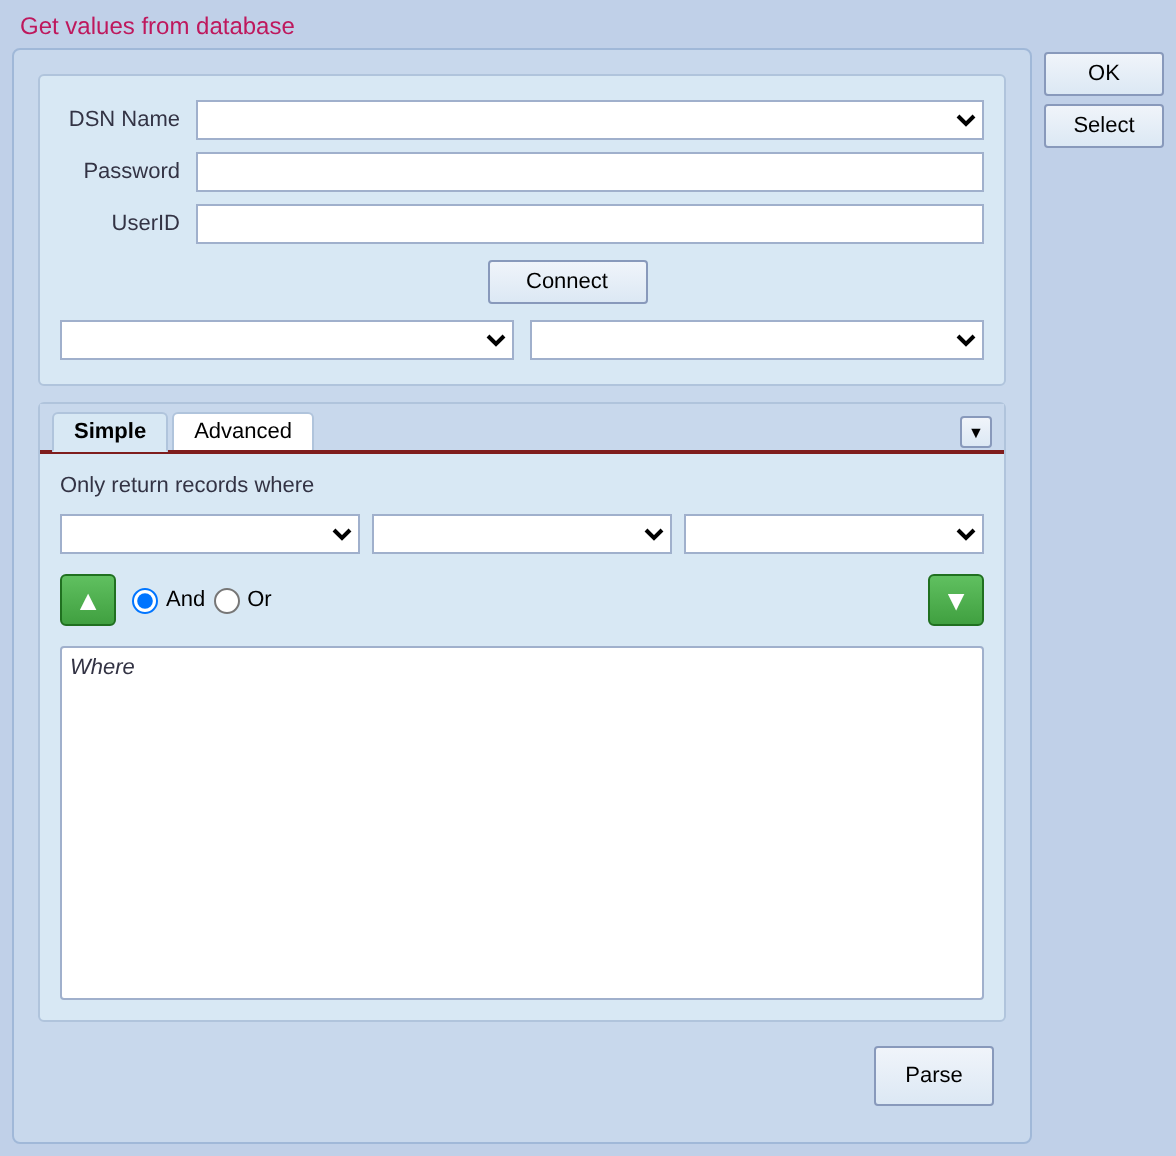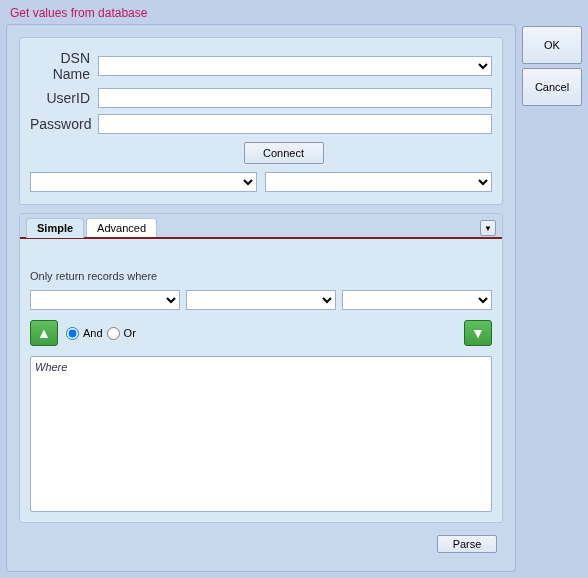--- a/index.html
+++ b/index.html
@@ -37,21 +37,21 @@
       gap: 8px;
     }
     .side-buttons {
       display: flex;
       flex-direction: column;
       gap: 4px;
       padding-top: 2px;
     }
     .side-btn {
       width: 60px;
-      height: 38px;
+      height: 22px;
       background: linear-gradient(to bottom, #f0f4fa, #dce8f4);
       border: 1px solid #8899bb;
       border-radius: 2px;
       cursor: pointer;
       font-size: 11px;
       font-family: Tahoma, Arial, sans-serif;
     }
     .form-section {
       background: #d8e8f4;
       border: 1px solid #b0c4dc;
@@ -63,21 +63,21 @@
     }
     .form-row {
       display: flex;
       align-items: center;
       gap: 8px;
     }
     .form-label {
       width: 60px;
       text-align: right;
       color: #334;
-      font-size: 14px;
+      font-size: 11px;
     }
     .form-input {
       flex: 1;
       height: 20px;
       border: 1px solid #a0b0cc;
       background: #fff;
       padding: 1px 4px;
       font-size: 11px;
       font-family: Tahoma, Arial, sans-serif;
     }
@@ -173,21 +173,20 @@
     .tabs-content {
       padding: 10px;
       flex: 1;
       display: flex;
       flex-direction: column;
       gap: 8px;
     }
     .records-label {
       font-size: 11px;
       color: #334;
-      margin-top: 21px;
     }
     .condition-row {
       display: flex;
       gap: 6px;
       align-items: center;
     }
     .cond-select {
       flex: 1;
       height: 20px;
       border: 1px solid #a0b0cc;
@@ -238,21 +237,21 @@
       color: #334;
       font-style: italic;
     }
     .bottom-bar {
       display: flex;
       justify-content: flex-end;
       padding: 4px 6px 6px 6px;
     }
     .parse-btn {
       width: 60px;
-      height: 18px;
+      height: 30px;
       background: linear-gradient(to bottom, #f0f4fa, #dce8f4);
       border: 1px solid #8899bb;
       border-radius: 2px;
       cursor: pointer;
       font-size: 11px;
       font-family: Tahoma, Arial, sans-serif;
     }
   </style>
 </head>
 <body>
@@ -265,27 +264,27 @@
     <div class="form-section">
 
       <div class="form-row">
         <span class="form-label">DSN Name</span>
         <select class="form-select">
           <option value=""></option>
         </select>
       </div>
 
       <div class="form-row">
+        <span class="form-label">Password</span>
+        <input type="password" class="form-input" style="">
+      </div>
+
+      <div class="form-row">
         <span class="form-label">UserID</span>
         <input type="text" class="form-input" style="">
-      </div>
-
-      <div class="form-row">
-        <span class="form-label">Password</span>
-        <input type="password" class="form-input" style="">
       </div>
 
       <div class="connect-row">
         <button class="connect-btn">Connect</button>
       </div>
 
       <div>
         <div class="table-select-row">
           <select class="table-select">
             <option value=""></option>
@@ -338,15 +337,15 @@
       </div>
     </div>
 
     <div class="bottom-bar">
       <button class="parse-btn">Parse</button>
     </div>
   </div>
 
   <div class="side-buttons">
     <button class="side-btn">OK</button>
-    <button class="side-btn">Cancel</button>
+    <button class="side-btn">Select</button>
   </div>
 </div>
 
 </body></html>

